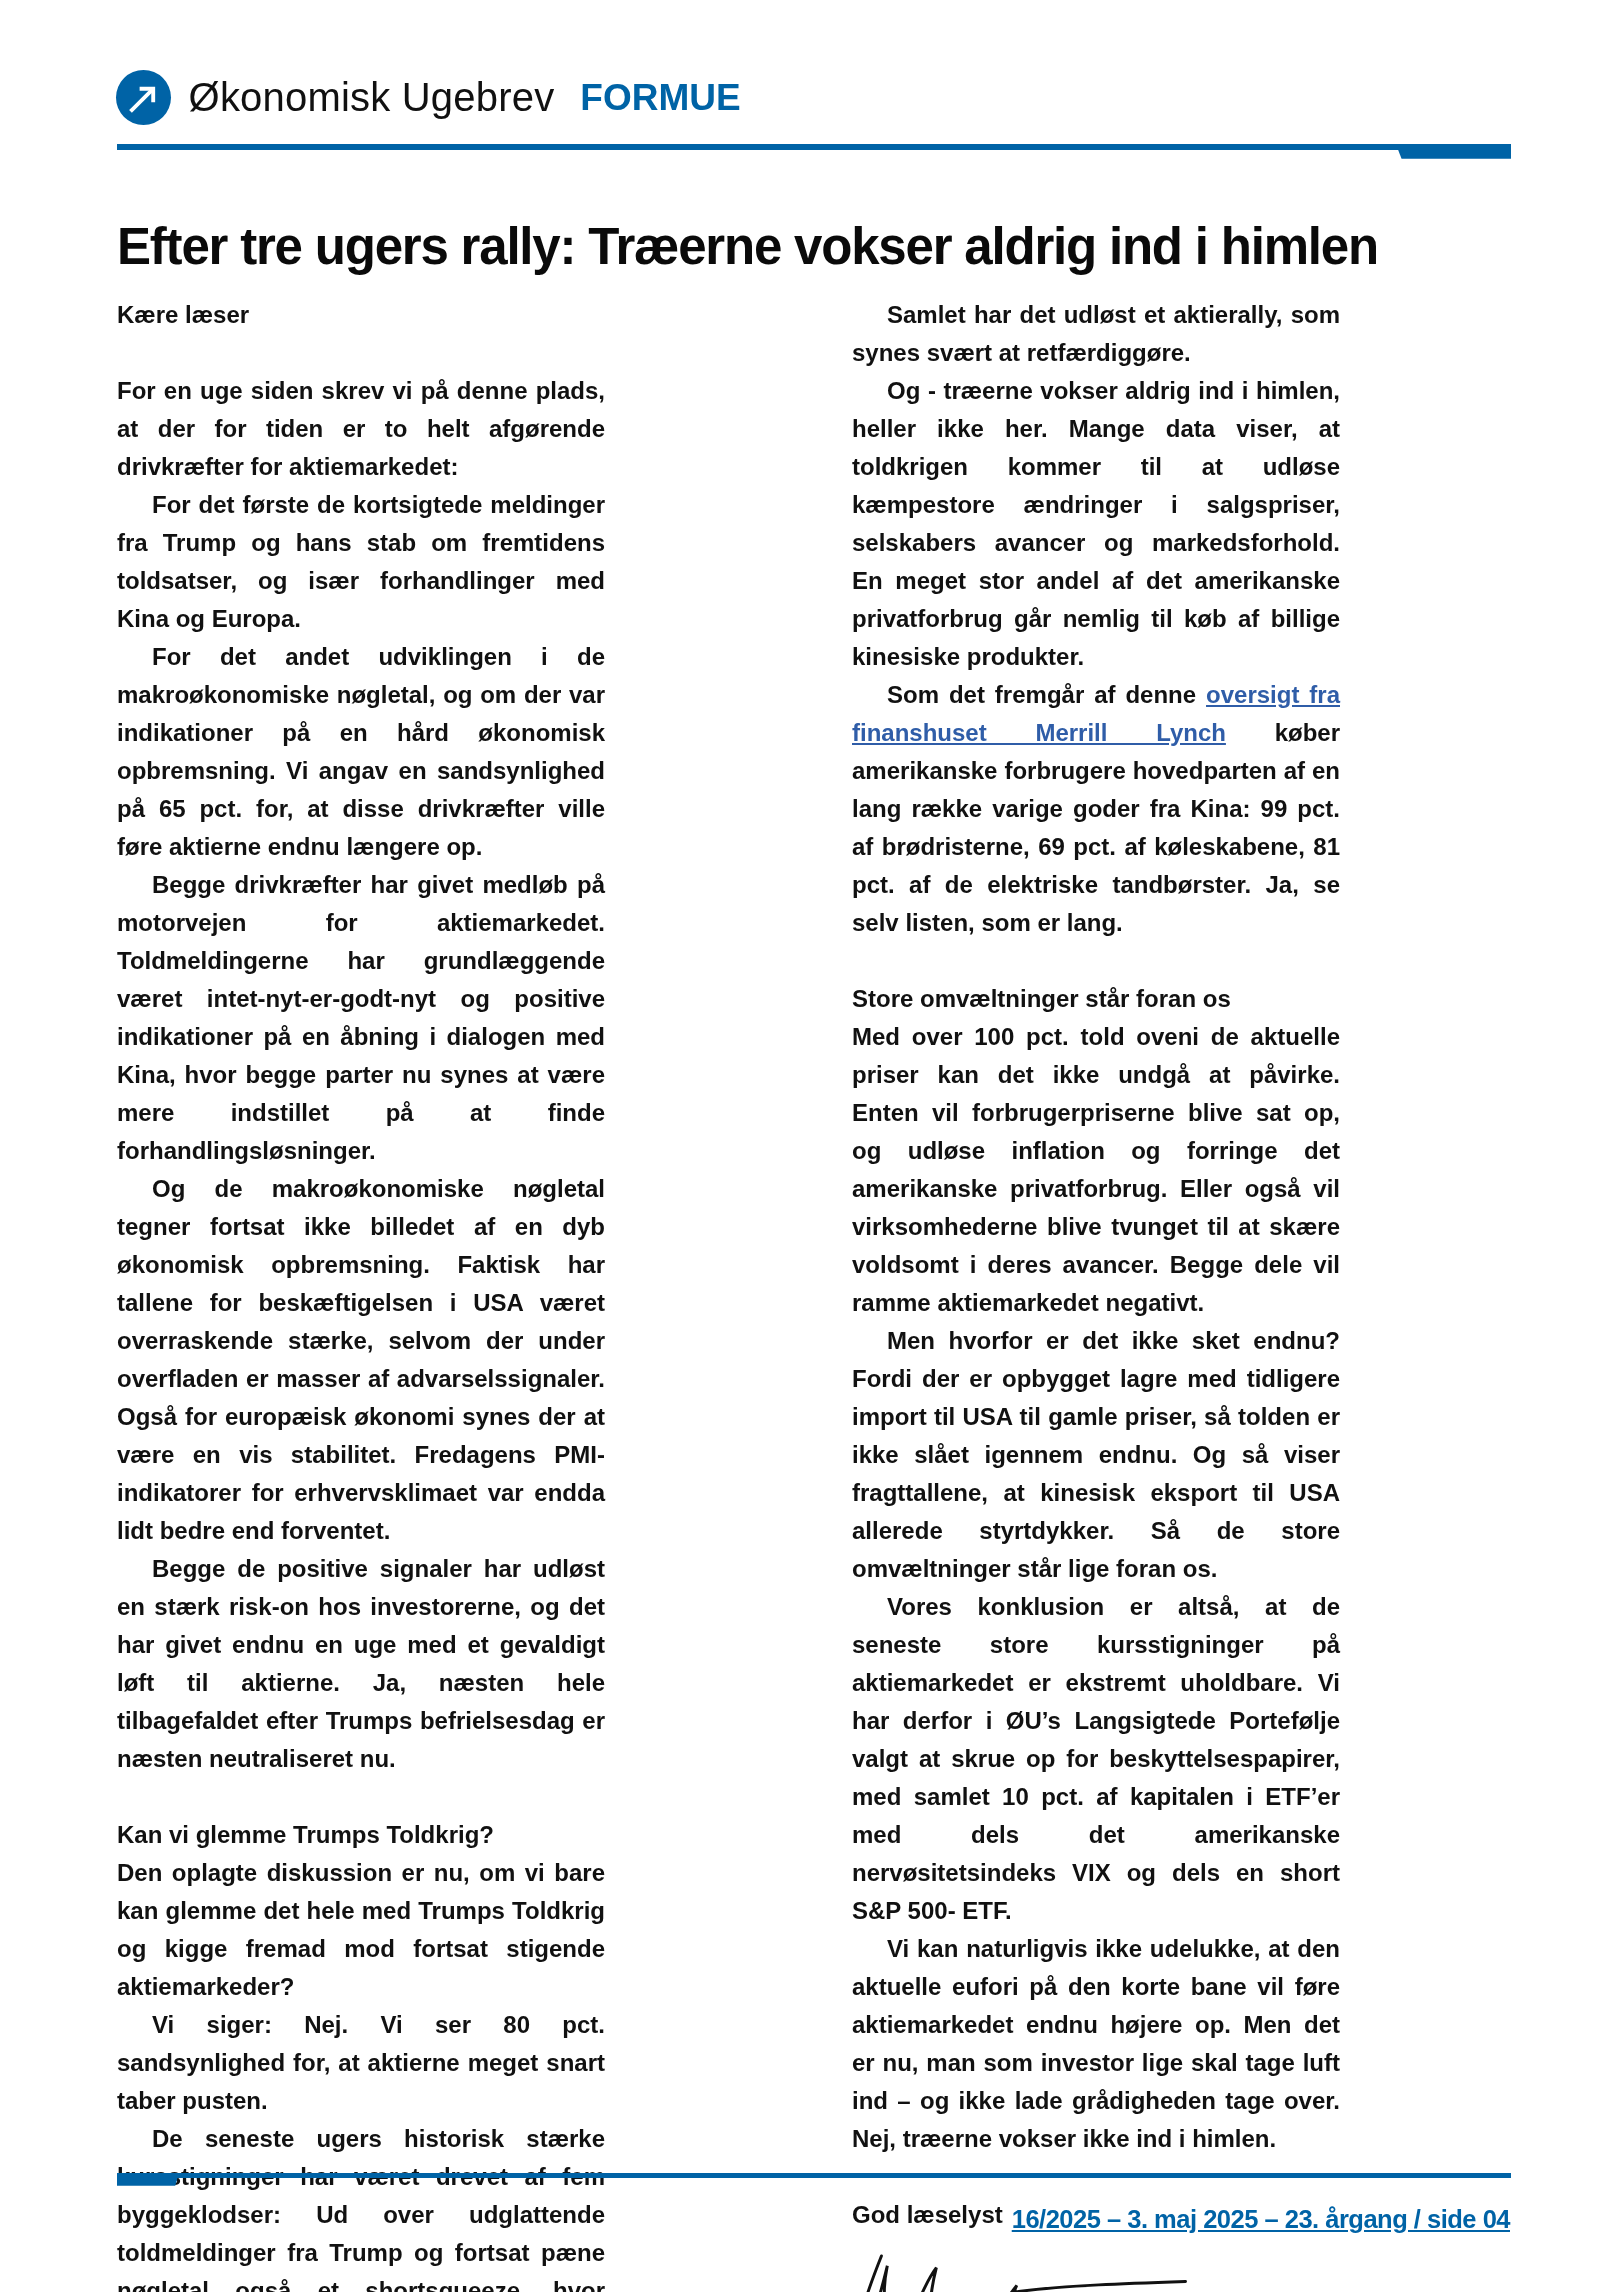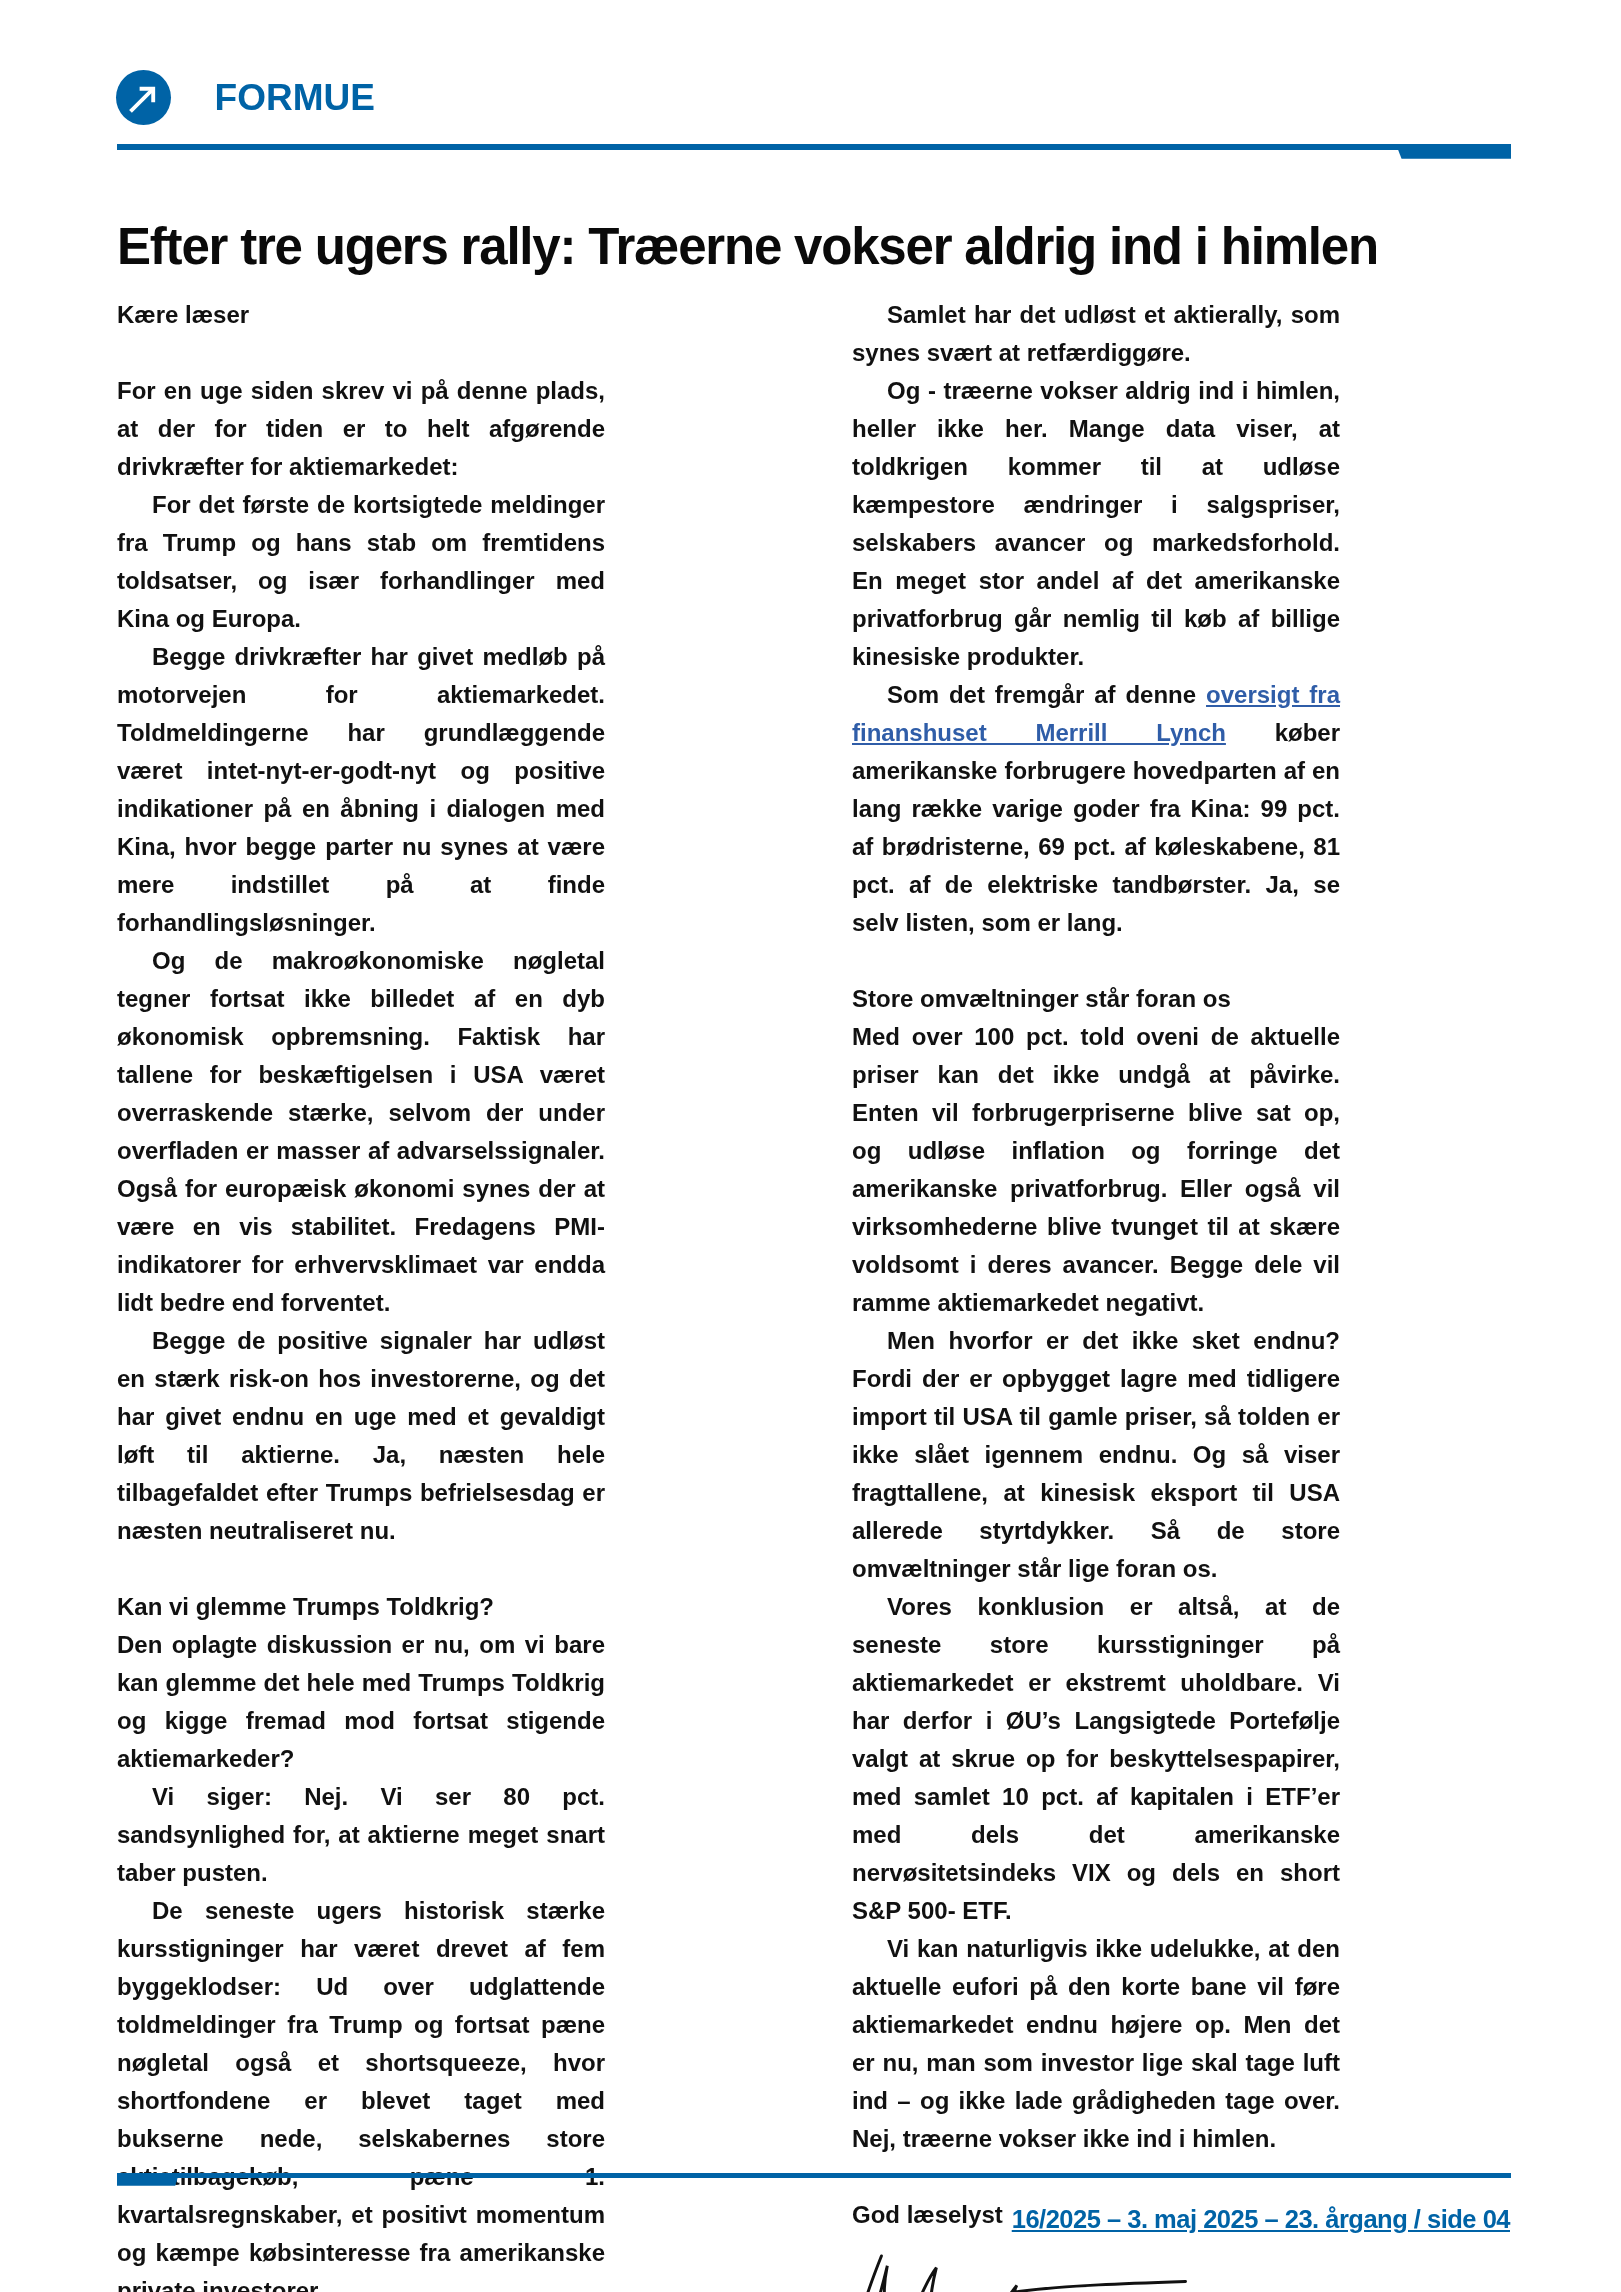--- a/index.html
+++ b/index.html
@@ -28,32 +28,34 @@
 </head>
 <body>
 
 <div class="header">
   <div class="logo-icon">
     <svg width="33" height="33" viewBox="0 0 34 34">
       <line x1="5" y1="30" x2="26" y2="9" stroke="#fff" stroke-width="4" stroke-linecap="square"></line>
       <polyline points="13,8 27,8 27,22" fill="none" stroke="#fff" stroke-width="4"></polyline>
     </svg>
   </div>
+  <span class="brand">Økonomisk Ugebrev</span>
   <span class="brand-accent">FORMUE</span>
 </div>
 <div class="topline"></div>
 <div class="topline-tab"></div>
 
 <h1 class="headline">Efter tre ugers rally: Træerne vokser aldrig ind i himlen</h1>
 
 <div class="col col-left">
   <p class="sub">Kære læser</p>
   <div class="gap"></div>
   <p>For en uge siden skrev vi på denne plads, at der for tiden er to helt afgørende drivkræfter for aktiemarkedet:</p>
   <p class="indent"><b>For det første</b><span> de kortsigtede meldinger fra Trump og hans stab om fremtidens toldsatser, og især forhandlinger med Kina og Europa.</span></p>
+  <p class="indent"><b>For det andet</b><span> udviklingen i de makroøkonomiske nøgletal, og om der var indikationer på en hård økonomisk opbremsning. Vi angav en sandsynlighed på 65 pct. for, at disse drivkræfter ville føre aktierne endnu længere op.</span></p>
   <p class="indent">Begge drivkræfter har givet medløb på motorvejen for aktiemarkedet. Toldmeldingerne har grundlæggende været intet-nyt-er-godt-nyt og positive indikationer på en åbning i dialogen med Kina, hvor begge parter nu synes at være mere indstillet på at finde forhandlingsløsninger.</p>
   <p class="indent">Og de makroøkonomiske nøgletal tegner fortsat ikke billedet af en dyb økonomisk opbremsning. Faktisk har tallene for beskæftigelsen i USA været overraskende stærke, selvom der under overfladen er masser af advarselssignaler. Også for europæisk økonomi synes der at være en vis stabilitet. Fredagens PMI-indikatorer for erhvervsklimaet var endda lidt bedre end forventet.</p>
   <p class="indent">Begge de positive signaler har udløst en stærk risk-on hos investorerne, og det har givet endnu en uge med et gevaldigt løft til aktierne. Ja, næsten hele tilbagefaldet efter Trumps befrielsesdag er næsten neutraliseret nu.</p>
   <div class="gap"></div>
   <p class="sub">Kan vi glemme Trumps Toldkrig?</p>
   <p>Den oplagte diskussion er nu, om vi bare kan glemme det hele med Trumps Toldkrig og kigge fremad mod fortsat stigende aktiemarkeder?</p>
   <p class="indent">Vi siger: Nej. Vi ser 80 pct. sandsynlighed for, at aktierne meget snart taber pusten.</p>
   <p class="indent">De seneste ugers historisk stærke kursstigninger har været drevet af fem byggeklodser: Ud over udglattende toldmeldinger fra Trump og fortsat pæne nøgletal også et shortsqueeze, hvor shortfondene er blevet taget med bukserne nede, selskabernes store aktietilbagekøb, pæne 1. kvartalsregnskaber, et positivt momentum og kæmpe købsinteresse fra amerikanske private investorer.</p>
 </div>
 

